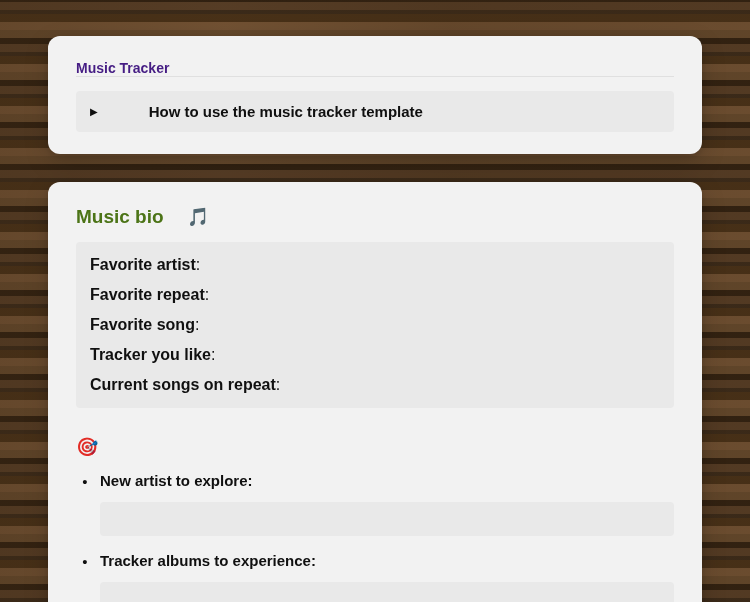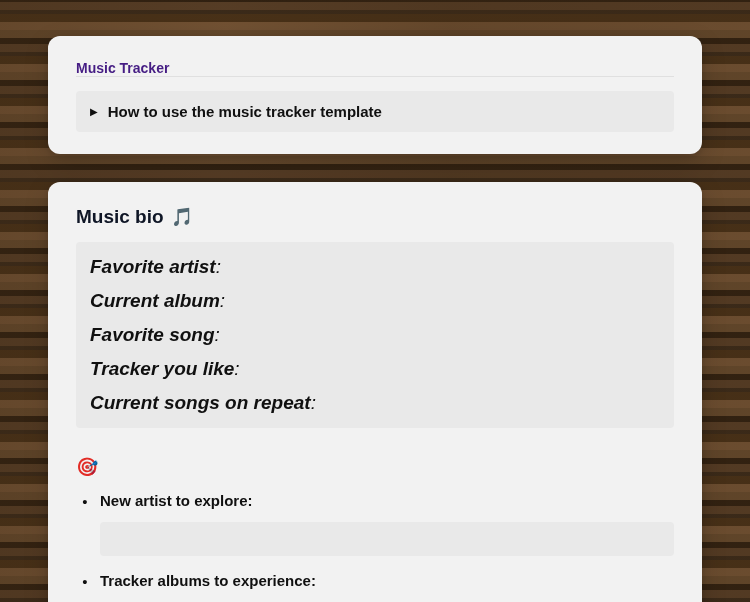--- a/index.html
+++ b/index.html
@@ -33,32 +33,32 @@
     font-size: 14px; font-weight: 700; color: #4c1d95; 
   }
   hr.rule {
     border: none; height: 1px; background: #ececec; margin-bottom: 14px;
   }
   .toggle-block {
     background: #f5f5f5; border-radius: 4px; padding: 12px 14px;
     display: flex; align-items: center; gap: 10px; cursor: pointer;
   }
   .toggle-arrow { font-size: 10px; color: #111; line-height: 1; user-select: none; }
-  .toggle-label { font-size: 15px; font-weight: 600; color: #111; }
+  .toggle-label { font-size: 15px; font-weight: 600; color: #111; margin-left: 41px; }
   h2.section {
-    font-size: 19px; font-weight: 700; color: #0f172a; margin-bottom: 14px;
-    display: flex; align-items: center; gap: 8px;
+    font-size: 19px; font-weight: 700; color: #4d7c0f; margin-bottom: 14px;
+    display: flex; align-items: center; gap: 24px;
   }
   .emoji { font-size: 18px; }
   .bio-box {
     background: #f5f5f5; border-radius: 4px; padding: 14px 14px 14px 14px;
     display: flex; flex-direction: column; gap: 12px;
     margin-bottom: 28px;
   }
-  .bio-row { font-size: 19px; color: #111; font-style: italic; }
+  .bio-row { font-size: 16px; color: #111; }
   .bio-row .k { font-weight: 700; }
   .goals-list { display: flex; flex-direction: column; gap: 16px; padding-left: 4px; }
   .goal-item { display: flex; flex-direction: column; gap: 10px; }
   .goal-head { display: flex; align-items: flex-start; gap: 10px; }
   .bullet { font-size: 15px; line-height: 20px; color: #111; width: 10px; text-align: center; }
   .goal-label { font-size: 15px; font-weight: 700; color: #111; }
   .goal-input {
     margin-left: 20px; background: #f5f5f5; border-radius: 4px;
     height: 34px;
   }
@@ -84,21 +84,21 @@
     <h2 class="section">
       <span>Music bio</span>
       <span class="emoji">🎵</span>
     </h2>
 
     <div class="bio-box">
       <div class="bio-row">
         <span class="k">Favorite artist</span><span>:</span>
       </div>
       <div class="bio-row">
-        <span class="k">Current album</span><span>:</span>
+        <span class="k">Favorite repeat</span><span>:</span>
       </div>
       <div class="bio-row">
         <span class="k">Favorite song</span><span>:</span>
       </div>
       <div class="bio-row">
         <span class="k">Tracker you like</span><span>:</span>
       </div>
       <div class="bio-row">
         <span class="k">Current songs on repeat</span><span>:</span>
       </div>

